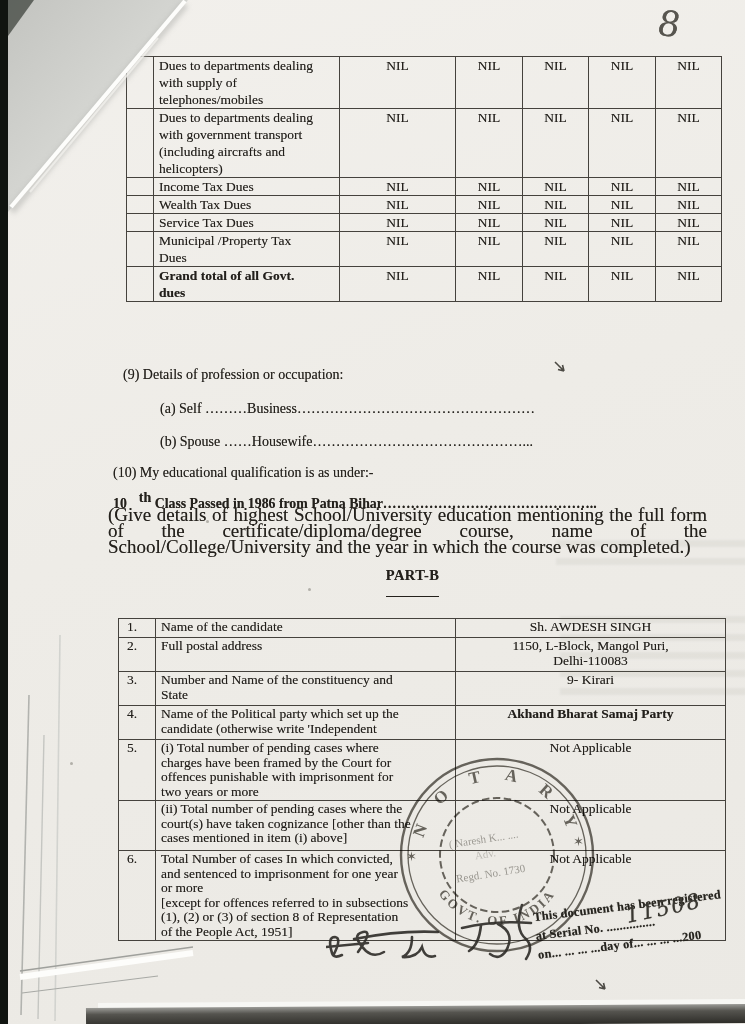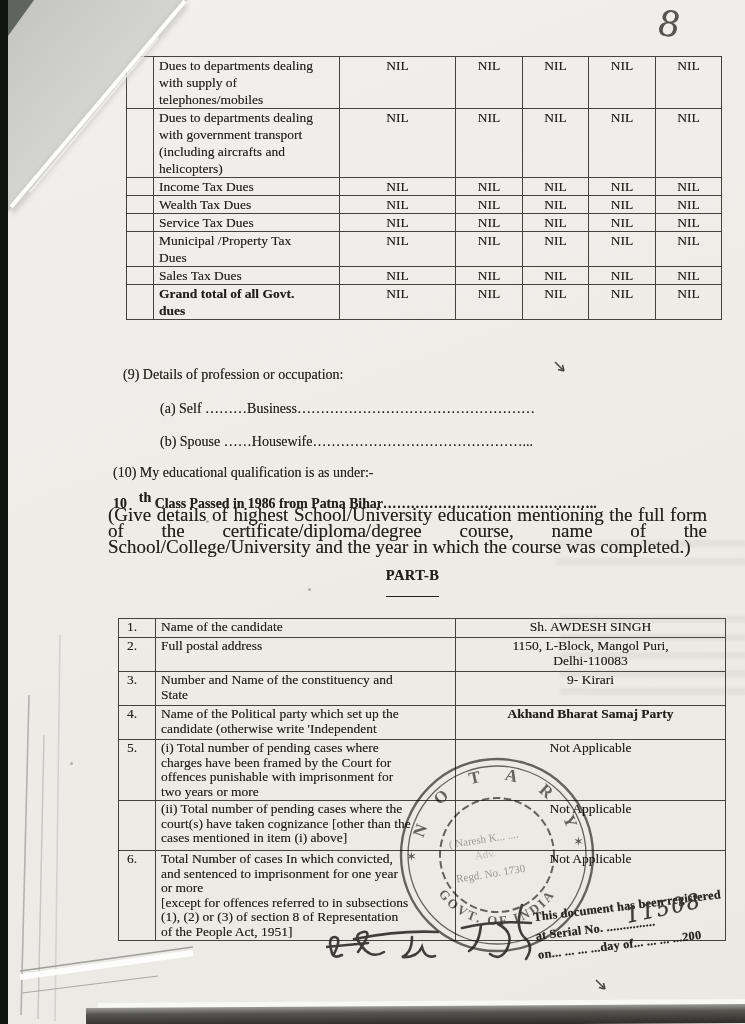--- a/index.html
+++ b/index.html
@@ -138,29 +138,20 @@
           <td class="lab">Municipal /Property Tax
 Dues</td>
           <td class="val">NIL</td>
           <td class="val">NIL</td>
           <td class="val">NIL</td>
           <td class="val">NIL</td>
           <td class="val">NIL</td>
         </tr>
         <tr>
           <td class="sliver"></td>
-          <td class="lab">Sales Tax Dues</td>
-          <td class="val">NIL</td>
-          <td class="val">NIL</td>
-          <td class="val">NIL</td>
-          <td class="val">NIL</td>
-          <td class="val">NIL</td>
-        </tr>
-        <tr>
-          <td class="sliver"></td>
           <td class="lab b">Grand total of all Govt.
 dues</td>
           <td class="val">NIL</td>
           <td class="val">NIL</td>
           <td class="val">NIL</td>
           <td class="val">NIL</td>
           <td class="val">NIL</td>
         </tr>
       </tbody>
   </table>

